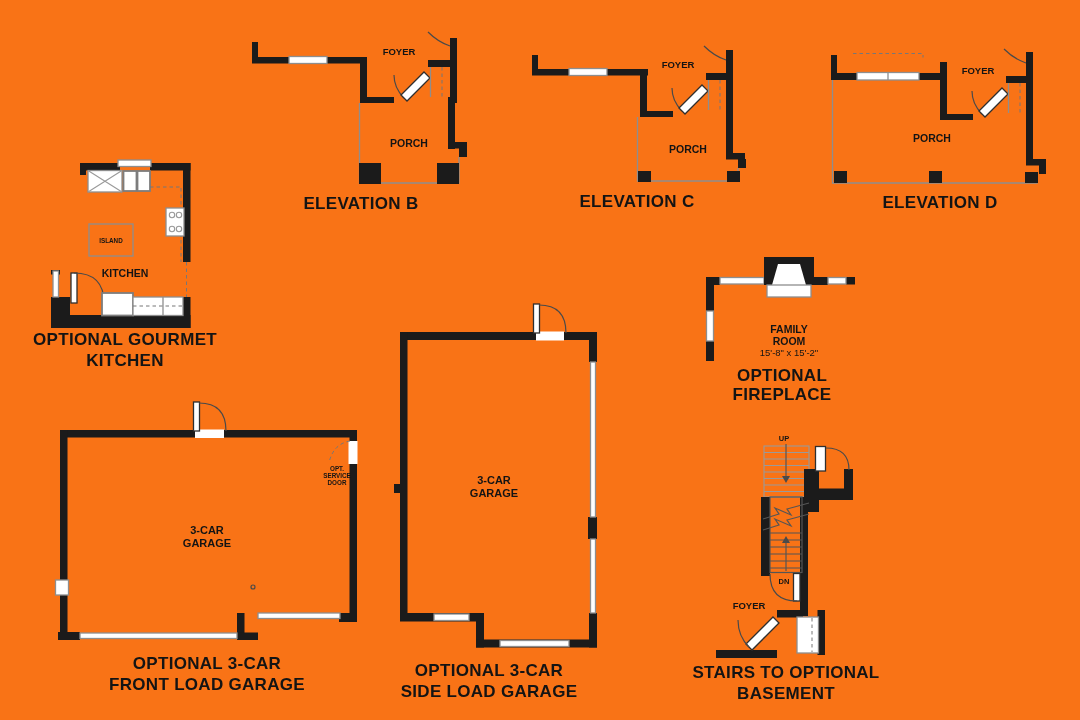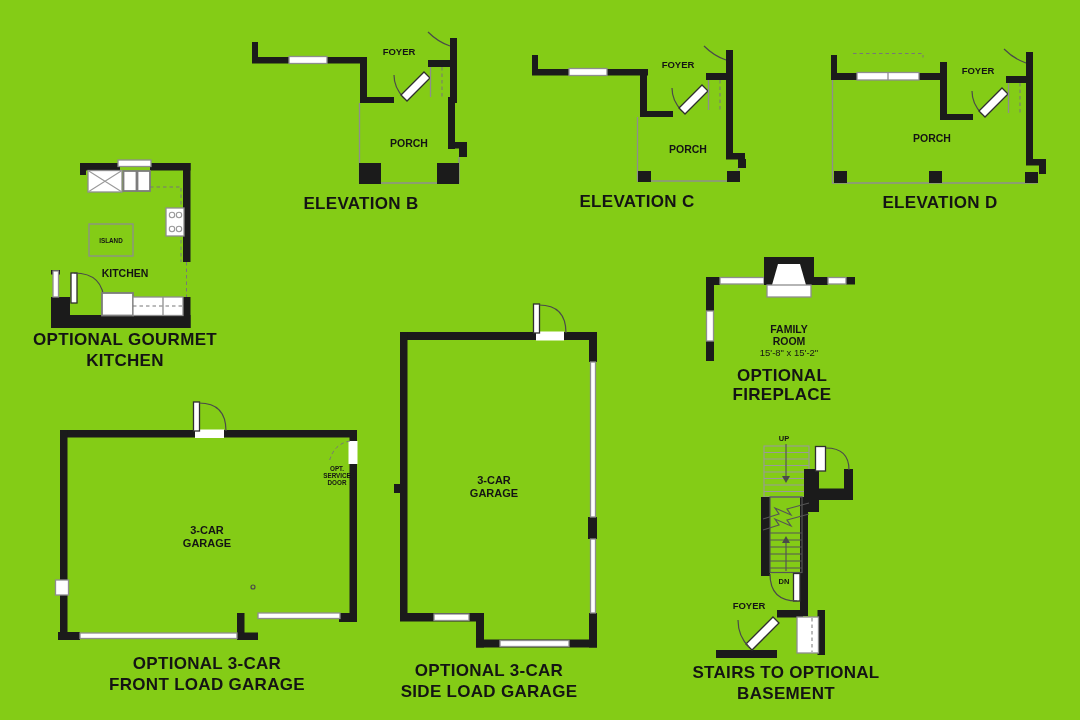--- a/index.html
+++ b/index.html
@@ -1,16 +1,16 @@
 <!DOCTYPE html>
 <html><head>
 <meta charset="utf-8">
 <style>
   html,body{margin:0;padding:0;background:#ffffff;}
-  .canvas{position:relative;width:1080px;height:720px;background:#84cc16;overflow:hidden;}
+  .canvas{position:relative;width:1080px;height:720px;background:#f97316;overflow:hidden;}
   .w{fill:#1b1b1b;}
   .wh{fill:#ffffff;}
   .tn{fill:#ffffff;stroke:#8e8e8e;stroke-width:1.3;}
   .tn2{fill:#ffffff;stroke:#7d7d7d;stroke-width:1.8;}
   .tl{stroke:#8e8e8e;stroke-width:1.3;fill:none;}
   .gl{stroke:#9a9a9a;stroke-width:1.1;fill:none;}
   .dk{stroke:#4a4a4a;stroke-width:1.2;fill:none;}
   .sl{stroke:#555555;stroke-width:1.2;fill:none;}
   .ds{stroke:#777777;stroke-width:1;fill:none;stroke-dasharray:3.5 3;}
   .dr{fill:#ffffff;stroke:#2f2f2f;stroke-width:1.3;}

